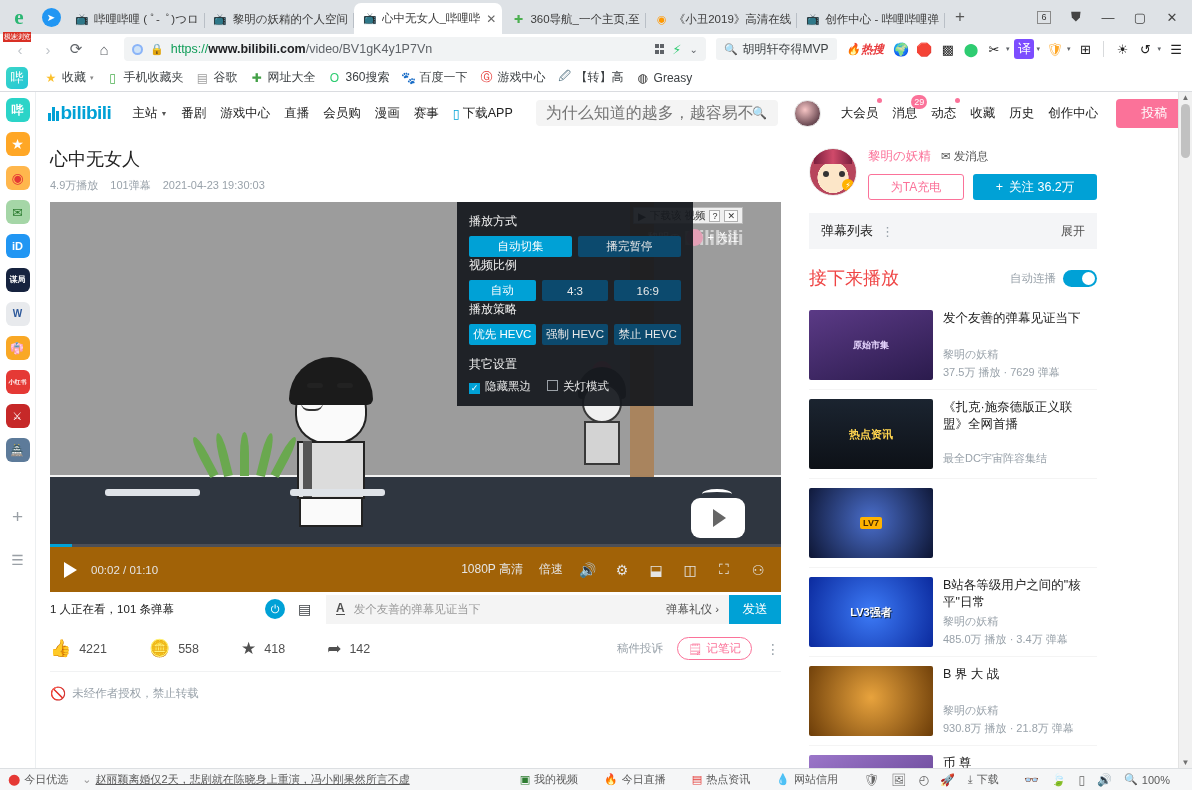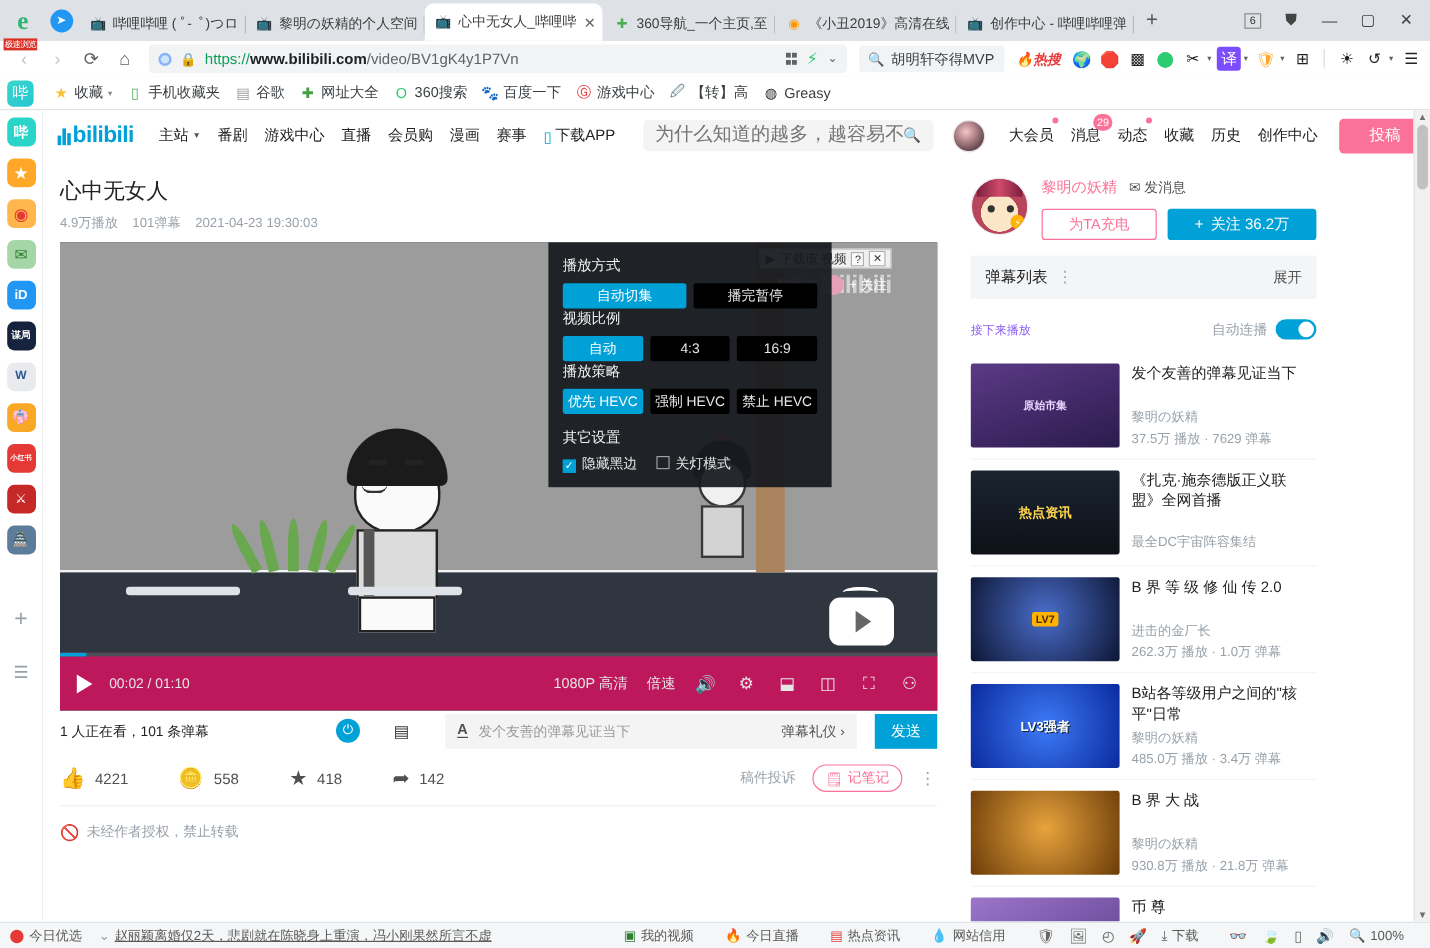--- a/index.html
+++ b/index.html
@@ -131,38 +131,38 @@
   .ovl-dl .b { border:1px solid #b0b0b0; background:#fafafa; padding:0 2px; font-size:9px; }
   .ovl-up { position:absolute; right:42px; top:27px; display:flex; align-items:center; gap:5px; font-size:11px; color:#f2f2f2; }
   .ovl-up .av { width:17px; height:17px; border-radius:50%; background:#e4a0b6; }
   .ovl-up .fo { color:#fff; }
   .ovl-brand { position:absolute; right:38px; top:24px; font-size:21px; color:rgba(255,255,255,.55); font-weight:bold; letter-spacing:-0.5px; }
 
   
   .setpop { position:absolute; left:407px; top:0px; width:236px; background:rgba(22,25,30,.93); color:#e6e6e6; padding:11px 12px 12px; }
   .set-sec { font-size:12px; color:#f0f0f0; margin-bottom:6px; }
   .set-row { display:flex; gap:6px; margin-bottom:0;align-items:flex-end; }
-  .sbtn { flex:1; height:21px; background:#000000; color:#e8e8e8; font-size:11.5px; display:flex; align-items:center; justify-content:center; border-radius:2px; white-space:nowrap; }
+  .sbtn { flex:1; height:21px; background:#0c4a6e; color:#e8e8e8; font-size:11.5px; display:flex; align-items:center; justify-content:center; border-radius:2px; white-space:nowrap; }
   .sbtn.on { background:#00a1d6; color:#fff; }
   .set-checks { display:flex; align-items:center; gap:16px; font-size:11.5px; color:#e6e6e6; }
   .ckb { width:11px; height:11px; border:1px solid #9aa0a6; display:inline-flex; align-items:center; justify-content:center; margin-right:5px; vertical-align:-1px; font-size:9px; color:#fff; }
   .ckb.on { background:#00a1d6; border-color:#00a1d6; }
 
   
-  .ctrl { position:absolute; left:0; right:0; bottom:0; height:48px; background:#be185d; }
+  .ctrl { position:absolute; left:0; right:0; bottom:0; height:48px; background:#a16207; }
   .prog { position:absolute; left:0; right:0; top:0; height:3px; background:#4c4f57; }
   .prog i { display:block; height:3px; background:#00a1d6; }
   .ctrl-in { position:absolute; inset:3px 14px 0 14px; display:flex; align-items:center; }
   .play-tri { width:0; height:0; border-left:13px solid #fff; border-top:8px solid transparent; border-bottom:8px solid transparent; margin-right:14px; }
   .ptime { font-size:11.5px; color:#e5e5e5; }
   .ctrl-right { margin-left:auto; display:flex; align-items:center; gap:16px; color:#e5e5e5; font-size:12px; }
   .cico { width:18px; height:18px; display:flex; align-items:center; justify-content:center; font-size:14px; color:#e5e5e5; }
 
   
-  .dmbar { width:731px; height:34px; display:flex; align-items:center;gap:15px; }
+  .dmbar { width:731px; height:34px; display:flex; align-items:center; }
   .dmcount { font-size:11.5px; color:#222; width:215px; }
   .dm-ic { width:20px; height:20px; border-radius:50%; background:#00a1d6; color:#fff; display:flex; align-items:center; justify-content:center; font-size:11px; margin-right:10px; }
   .dm-ic2 { width:19px; height:19px; color:#3c4043; font-size:14px; display:flex; align-items:center; justify-content:center; margin-right:12px; }
   .dmin { flex:1; height:29px; background:#f4f4f4; display:flex; align-items:center; padding:0 10px; }
   .dmin .aa { font-size:12px; color:#505050; font-weight:bold; margin-right:9px; border-bottom:1px solid #505050; line-height:11px; }
   .dmin .ph { font-size:11.5px; color:#999; }
   .dmin .etiq { margin-left:auto; font-size:11.5px; color:#505050; }
   .dmsend { width:52px; height:29px; background:#00a1d6; color:#fff; font-size:12.5px; display:flex; align-items:center; justify-content:center; }
 
   
@@ -188,21 +188,21 @@
   .uprow2 { display:flex; gap:9px; margin-top:9px; }
   .chargebtn { width:96px; height:26px; border:1px solid #fb7299; color:#fb7299; font-size:12px; display:flex; align-items:center; justify-content:center; border-radius:3px; }
   .followbtn { flex:1; height:26px; background:#00a1d6; color:#fff; font-size:12.5px; display:flex; align-items:center; justify-content:center; gap:6px; border-radius:3px; }
 
   .dmlist { margin-top:13px; height:36px; background:#f4f5f7; display:flex; align-items:center; padding:0 12px; }
   .dmlist .t { font-size:13px; color:#222; }
   .dmlist .dots { color:#99a2aa; font-size:13px; margin-left:8px; letter-spacing:1px; }
   .dmlist .ex { margin-left:auto; font-size:12px; color:#505050; }
 
   .nexthd { display:flex; align-items:center; margin-top:17px; }
-  .nexthd .t { font-size:10px; color:#8b5cf6; }
+  .nexthd .t { font-size:18px; color:#ef4444; }
   .nexthd .auto { margin-left:auto; font-size:11.5px; color:#99a2aa; margin-right:7px; }
   .toggle { width:34px; height:17px; border-radius:9px; background:#00a1d6; position:relative; }
   .toggle i { position:absolute; right:2px; top:2px; width:13px; height:13px; border-radius:50%; background:#fff; }
 
   .rlist { margin-top:11px; }
   .ritem { display:flex; padding:9px 0; border-bottom:1px solid #f4f4f4; }
   .rthumb { width:124px; height:70px; flex:none; margin-right:10px; position:relative; overflow:hidden; border-radius:2px;
             display:flex; align-items:center; justify-content:center; color:#fff; font-size:11px; font-weight:bold; text-align:center; }
   .rinfo { flex:1; min-width:0; display:flex; flex-direction:column; }
   .rtitle { font-size:12.5px; color:#222; line-height:1.35; max-height:34px; overflow:hidden; }
@@ -620,25 +620,20 @@
               <div class="rinfo">
                 <div class="rtitle">《扎克·施奈德版正义联盟》全网首播</div>
                 <div class="rup">最全DC宇宙阵容集结</div>
                 <div class="rstat"></div>
               </div>
             </div>
 
             <div class="ritem">
               <div class="rthumb" style="background:radial-gradient(circle at 50% 45%,#4a6ecb,#0d1533)">
                 <span style="font-size:9px;background:#ffb300;color:#4a2b00;padding:1px 3px;border-radius:2px">LV7</span>
-              </div>
-              <div class="rinfo">
-                <div class="rtitle">B 界 等 级 修 仙 传 2.0</div>
-                <div class="rup">进击的金厂长</div>
-                <div class="rstat">262.3万 播放 · 1.0万 弹幕</div>
               </div>
             </div>
 
             <div class="ritem">
               <div class="rthumb" style="background:radial-gradient(circle at 50% 50%,#3d7bf7,#0b2a9e)">
                 <span style="font-size:11px;color:#fff;text-shadow:1px 1px 0 #123">LV3强者</span>
               </div>
               <div class="rinfo">
                 <div class="rtitle">B站各等级用户之间的"核平"日常</div>
                 <div class="rup">黎明の妖精</div>

